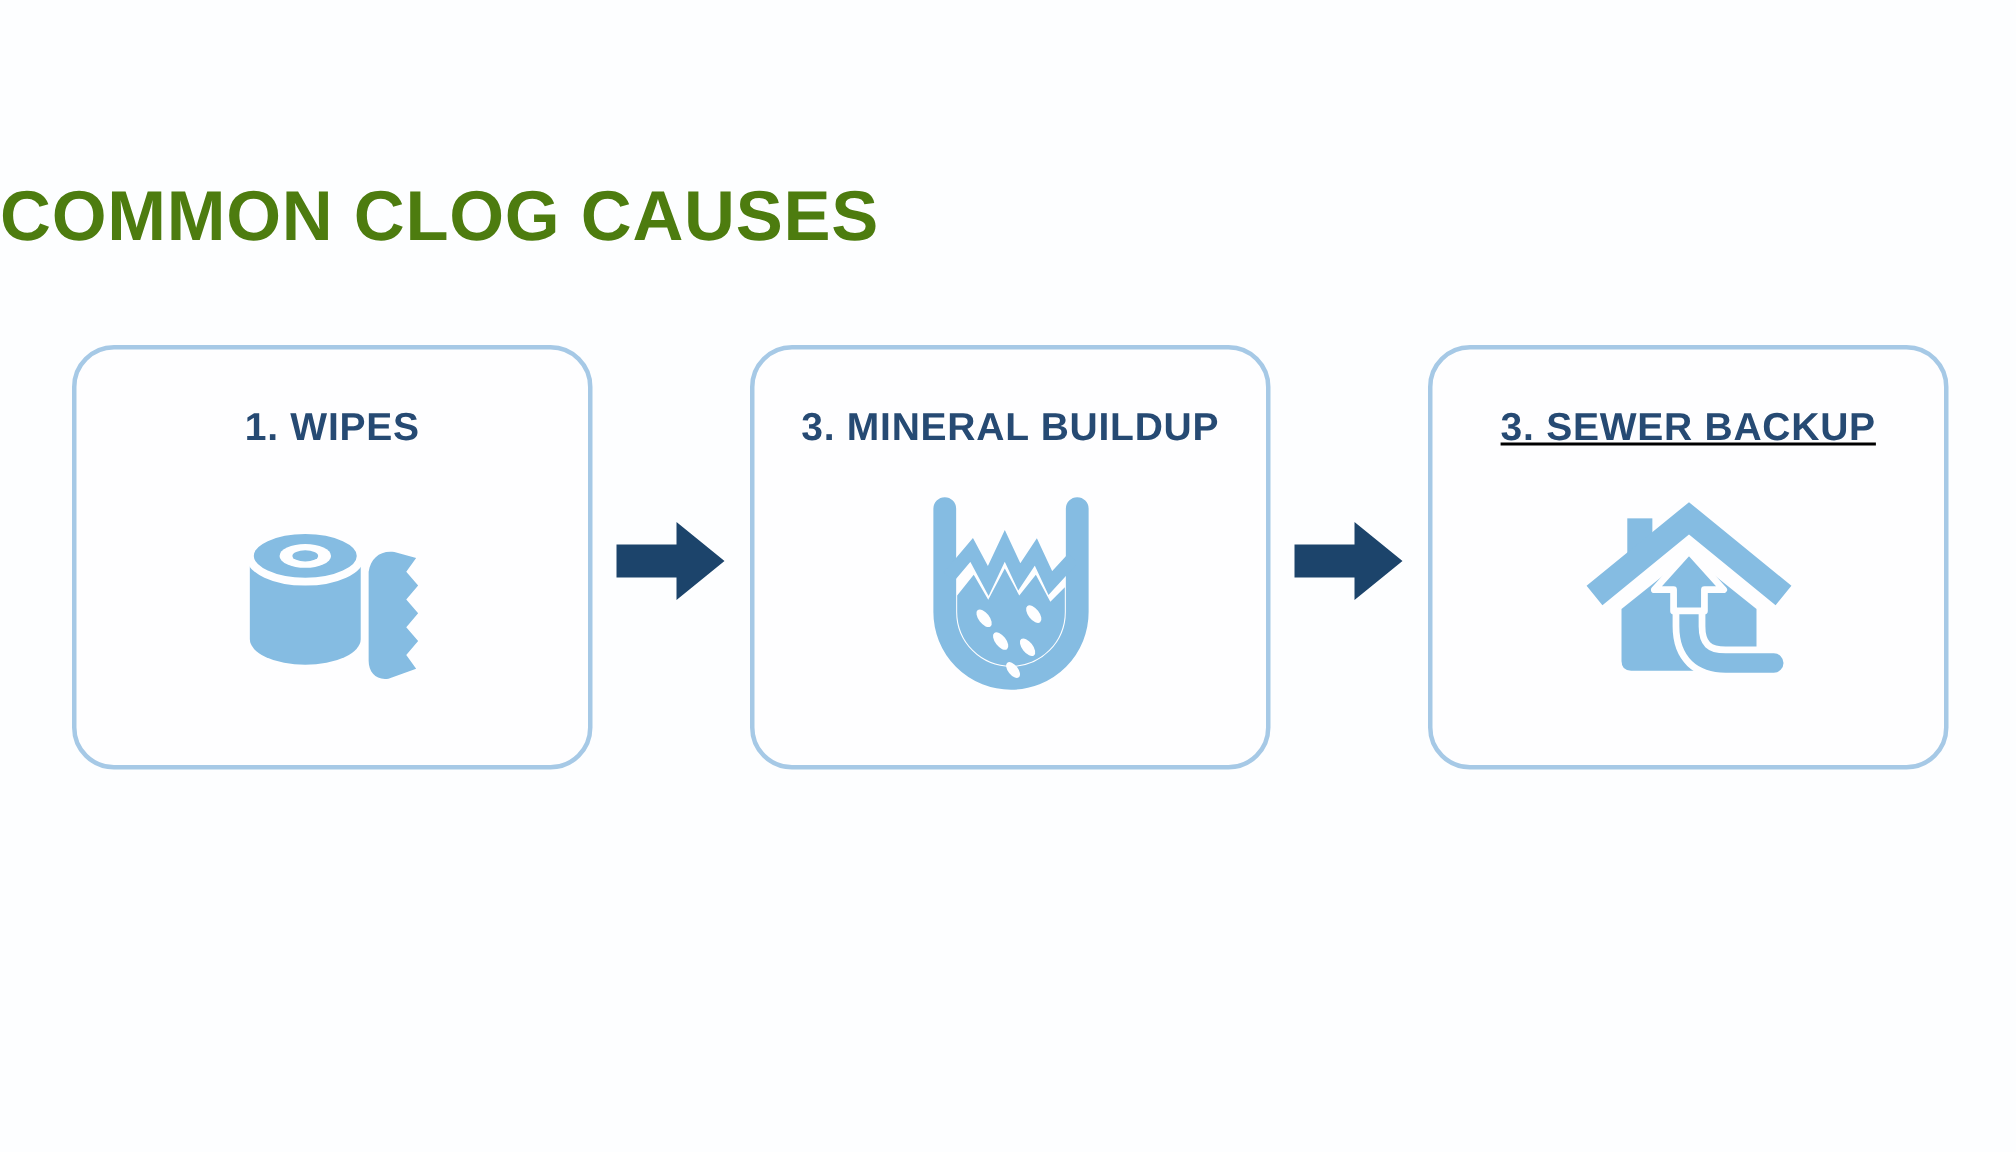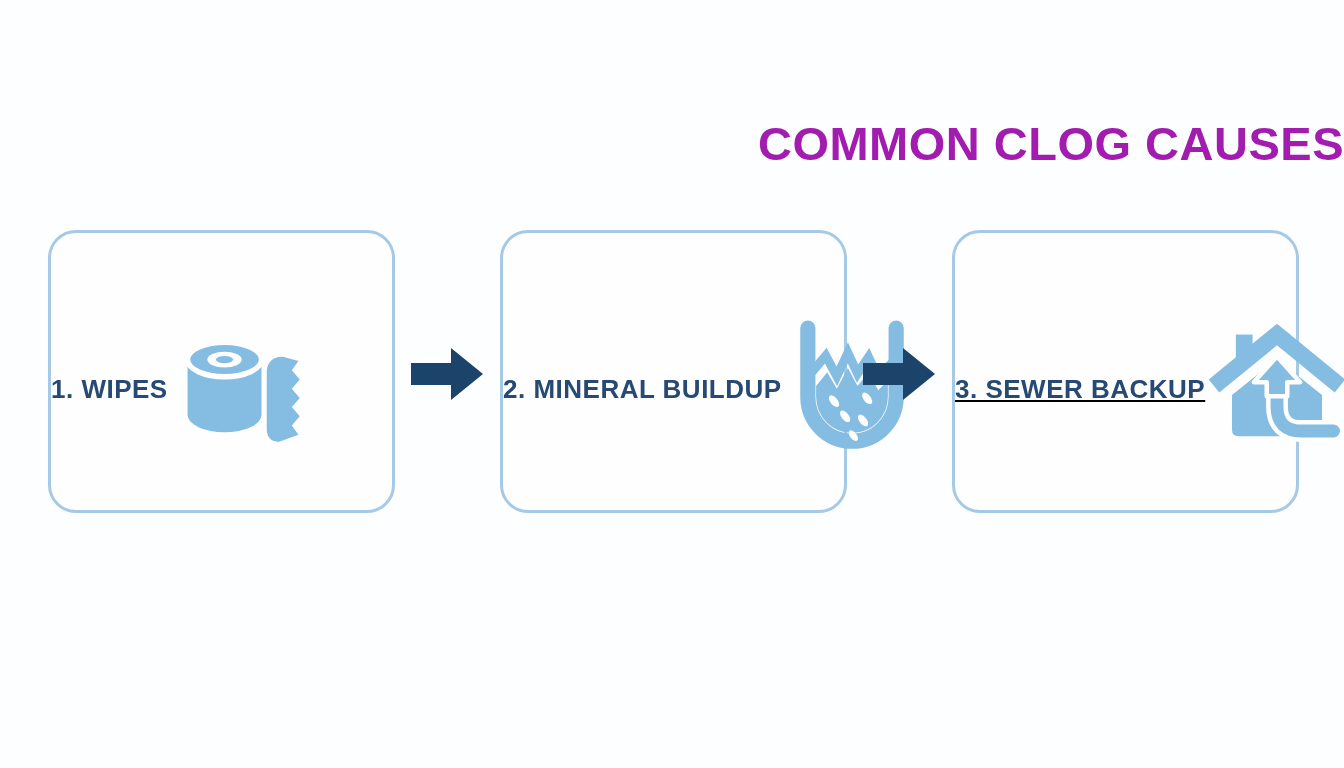--- a/index.html
+++ b/index.html
@@ -12,35 +12,36 @@
     width: 1344px;
     height: 768px;
     background: #fdfeff;
     overflow: hidden;
   }
   .title {
     position: absolute;
     left: 0;
     right: 0;
     top: 116px;
-    text-align: right;
+    text-align: left;
     font-size: 47px;
     font-weight: bold;
     letter-spacing: 0.5px;
-    color: #a21caf;
+    color: #4d7c0f;
   }
   .step-box {
     position: absolute;
     top: 230px;
     width: 341px;
     height: 277px;
     background: #fefeff;
     border: 3px solid #a6c9e6;
     border-radius: 28px;
     display: flex;
+    flex-direction: column;
     align-items: center;
   }
   .step-box.s1 { left: 48px; }
   .step-box.s2 { left: 500px; }
   .step-box.s3 { left: 952px; text-decoration: underline; }
   .step-label {
     margin-top: 36px;
     font-size: 26px;
     font-weight: bold;
     letter-spacing: 0.5px;
@@ -91,21 +92,21 @@
     </div>
   </div>
 
   <div class="connector c1">
     <svg width="76" height="58" viewBox="0 0 76 58">
       <polygon points="2,18 42,18 42,3 74,29 42,55 42,40 2,40" fill="#1c446b"></polygon>
     </svg>
   </div>
 
   <div class="step-box s2">
-    <div class="step-label">2. MINERAL BUILDUP</div>
+    <div class="step-label">3. MINERAL BUILDUP</div>
     <div class="step-icon">
       <svg width="140" height="138" viewBox="0 0 100 100">
 
         <path d="M18 8 L18 58 A32 32 0 0 0 82 58 L82 8" fill="none" stroke="#85bce2" stroke-width="11" stroke-linecap="round"></path>
 
         <polyline points="20,41 31,28 39,43 47,26 54,41 62,29 69,44 80,32" fill="none" stroke="#85bce2" stroke-width="6.5" stroke-linejoin="miter"></polyline>
 
         <path d="M24 50 L32 40 L39 52 L47 37 L54 50 L62 40 L69 53 L76 46
                  L76 58 A26 26 0 0 1 24 58 Z" fill="#85bce2"></path>
 

